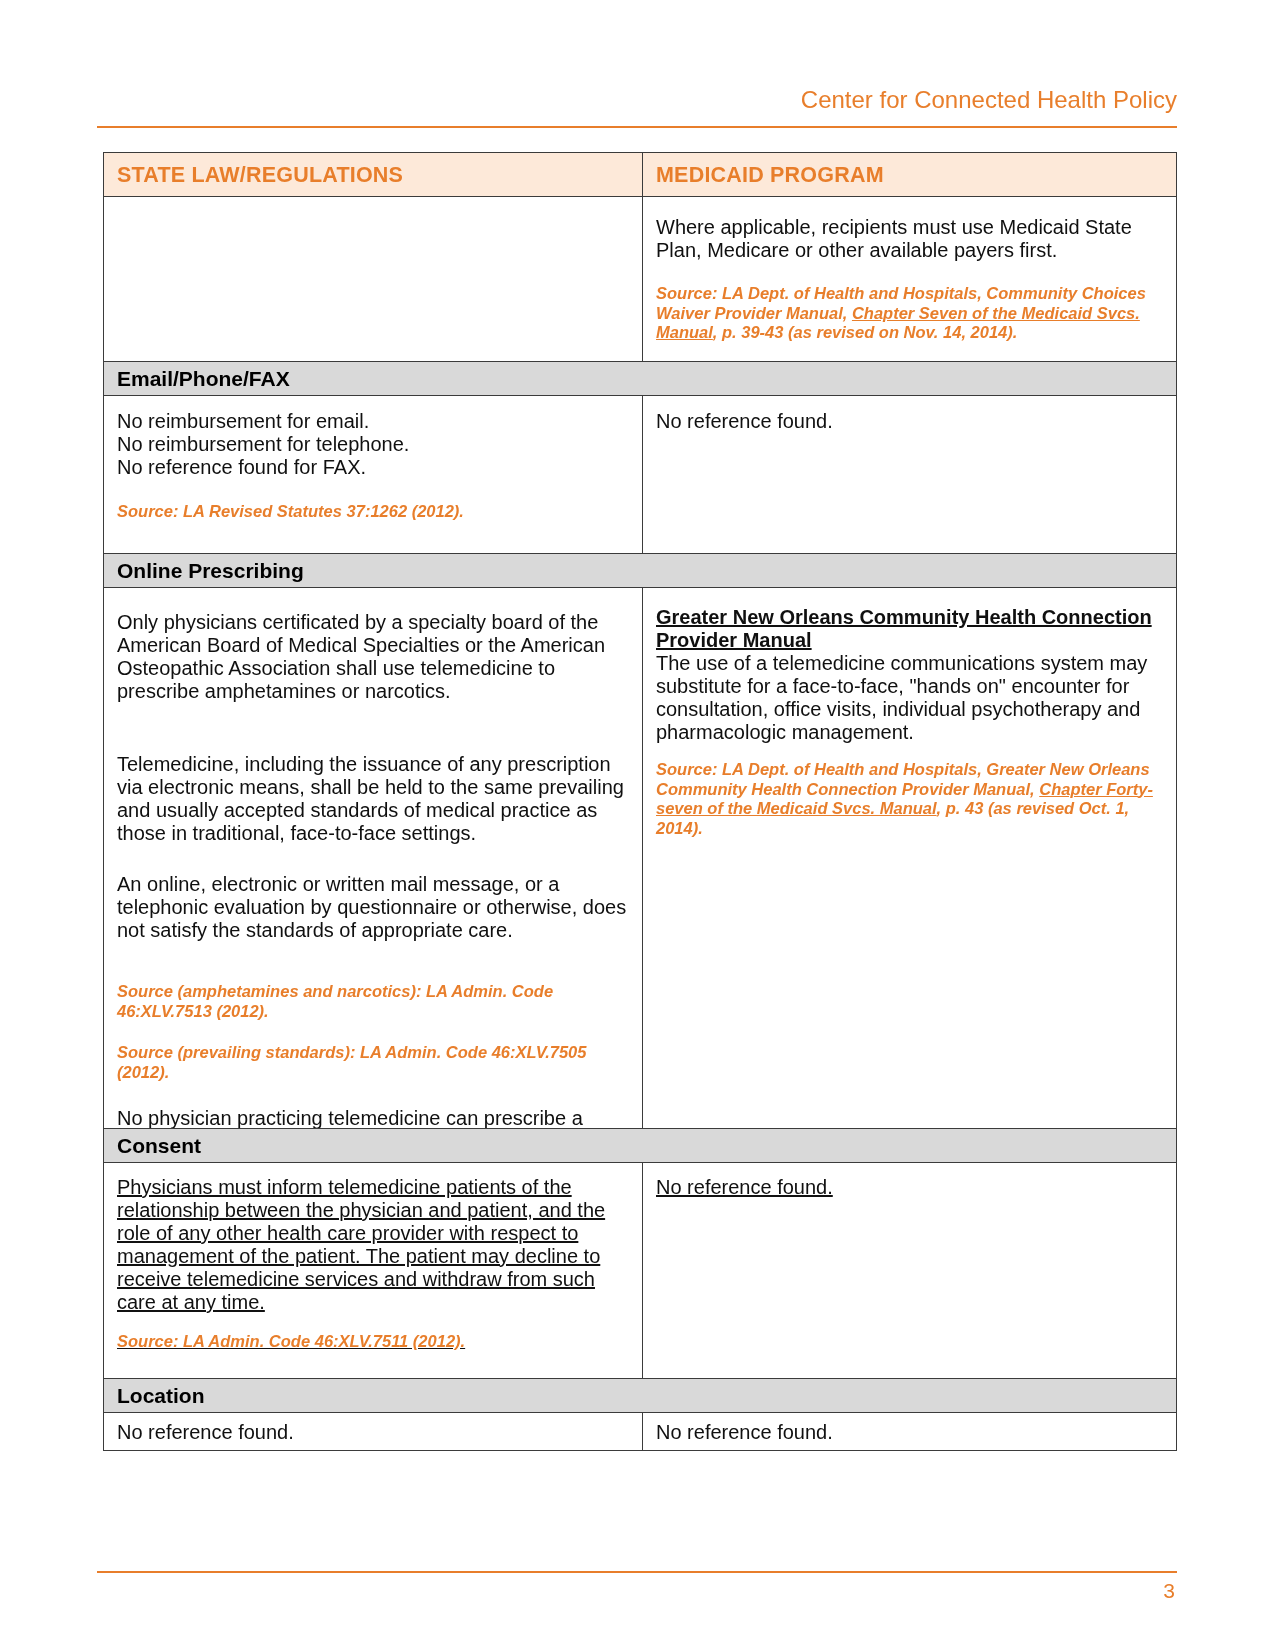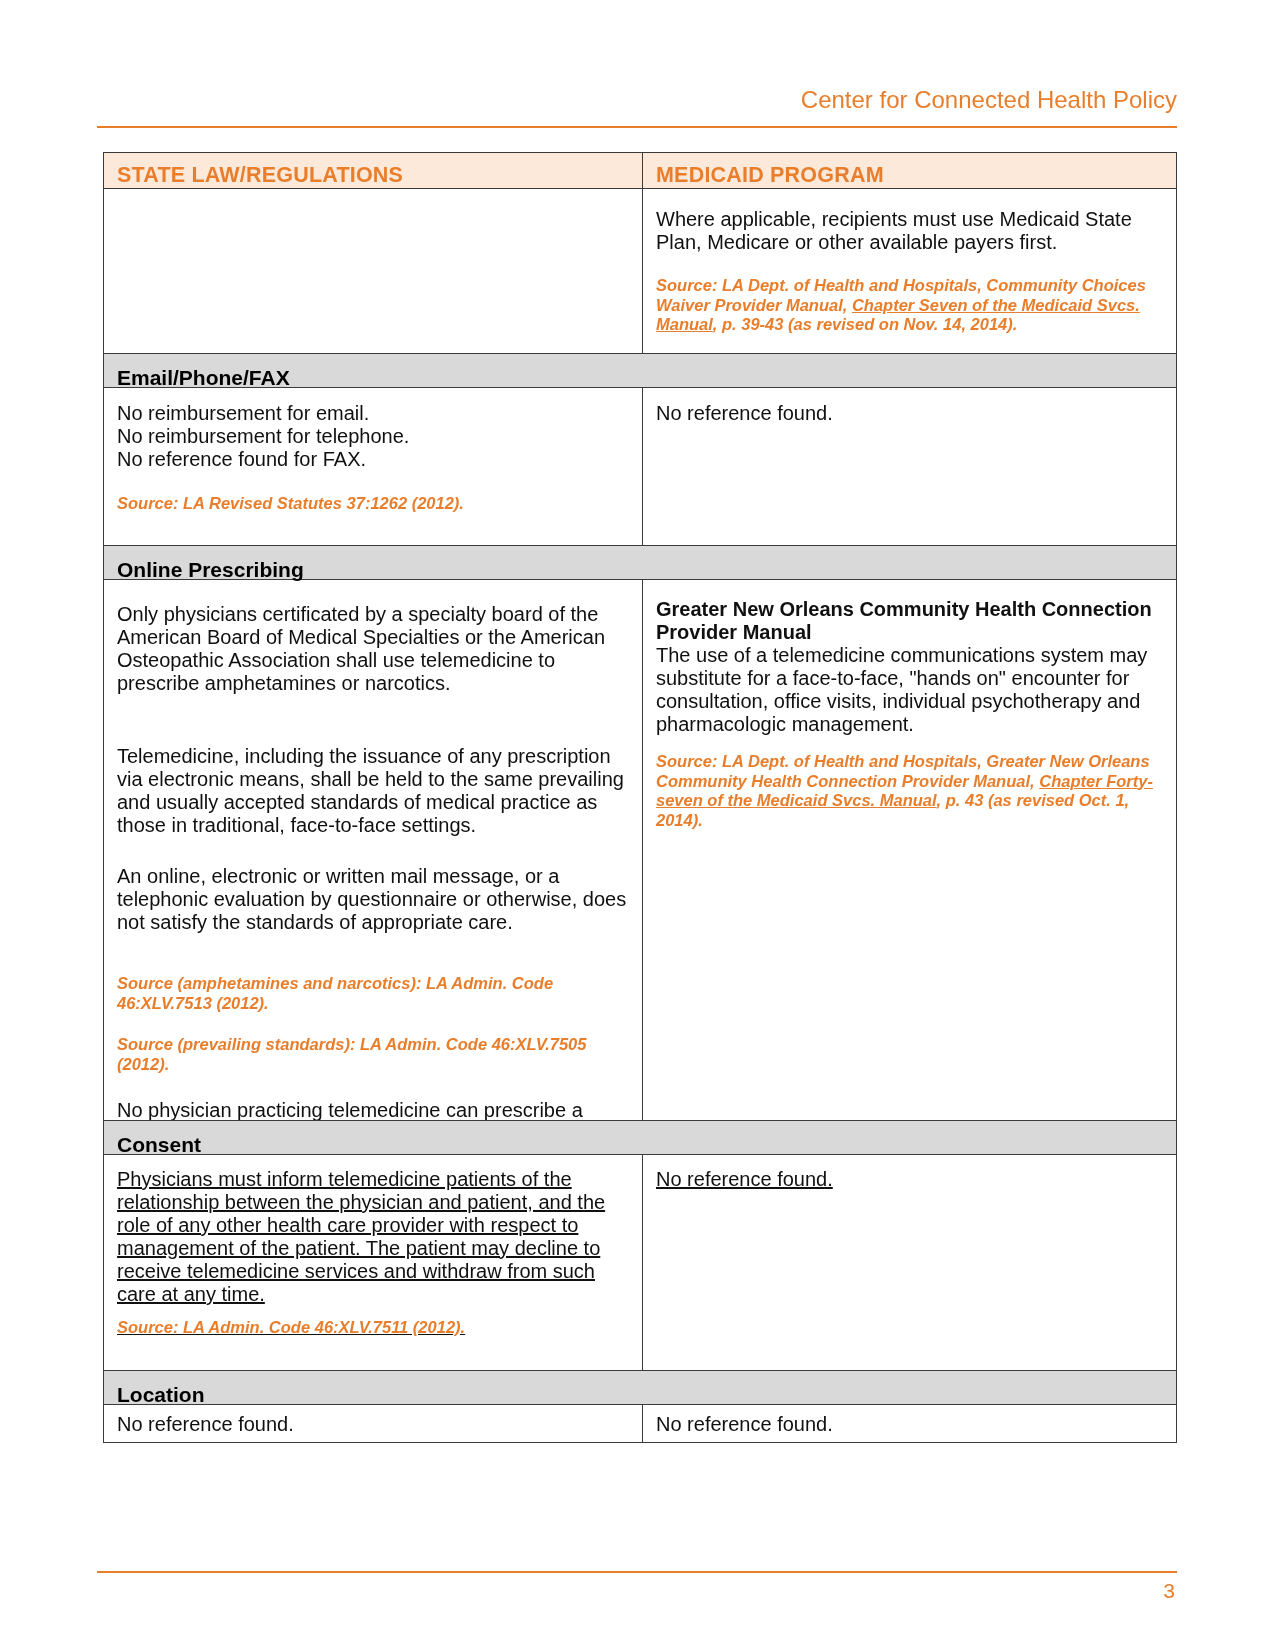--- a/index.html
+++ b/index.html
@@ -29,66 +29,66 @@
     position:absolute;top:126px;left:97px;right:98px;
     height:2px;background:var(--accent);
   }
   
   .doc-table{
     position:absolute;top:152px;left:103px;width:1074px;
     border:1px solid var(--border);
     background:#ffffff;
   }
   .grid2{display:grid;grid-template-columns:539px 1fr;}
-  .thead{height:36px;border-bottom:1px solid var(--border);background:var(--header-bg);}
+  .thead{height:44px;border-bottom:1px solid var(--border);background:var(--header-bg);}
   .th{
     padding:10px 14px 0 13px;
     font-size:21.5px;font-weight:bold;color:var(--accent);
     letter-spacing:0.2px;
   }
   .th-left{border-right:1px solid var(--border);}
   .bar{
     height:35px;
     border-top:1px solid var(--border);
     border-bottom:1px solid var(--border);
     background:var(--section-bg);
     font-size:21px;font-weight:bold;color:#000000;
-    padding:12px 12px 0 13px;
+    padding:5px 12px 0 13px;
   }
   .cell{padding:12px 15px 10px 13px;overflow:hidden;}
   .cell-l{border-right:1px solid var(--border);}
   .row-intro{height:164px;}
   .row-email{height:157px;}
   .row-op{height:540px;}
   .row-consent{height:215px;}
   .row-location{height:37px;}
   
   .body-text{font-size:20px;line-height:23px;color:#101010;}
   .src{
     font-size:16.5px;line-height:19.5px;
     color:var(--accent);font-weight:bold;font-style:italic;
   }
   .u{text-decoration:underline;}
-  .bold-head{font-weight:bold;}
+  .bold-head{font-weight:bold;text-decoration:underline;}
   
   .intro-right{padding-top:19px;}
   .intro-right .src{margin-top:22px;}
   .email-cell{padding-top:14px;}
   .email-cell .src{margin-top:23px;}
   .op-left{padding-top:23px;}
   .op-left .p2{margin-top:50px;}
   .op-left .p3{margin-top:28px;}
   .op-left .s1{margin-top:40px;}
   .op-left .s2{margin-top:22px;}
   .op-left .p4{margin-top:25px;}
   .op-left .s3{margin-top:20px;}
   .op-right{padding-top:18px;}
   .op-right .src{margin-top:16px;}
   .consent-cell{padding-top:13px;text-decoration:underline;}
-  .consent-cell .src{margin-top:12px;}
+  .consent-cell .src{margin-top:18px;}
   .location-cell{padding-top:8px;}
   
   .footer-rule{
     position:absolute;top:1571px;left:97px;right:98px;
     height:2px;background:var(--accent);
   }
   .page-number{
     position:absolute;top:1579px;right:100px;
     font-size:21px;color:var(--accent);
   }

